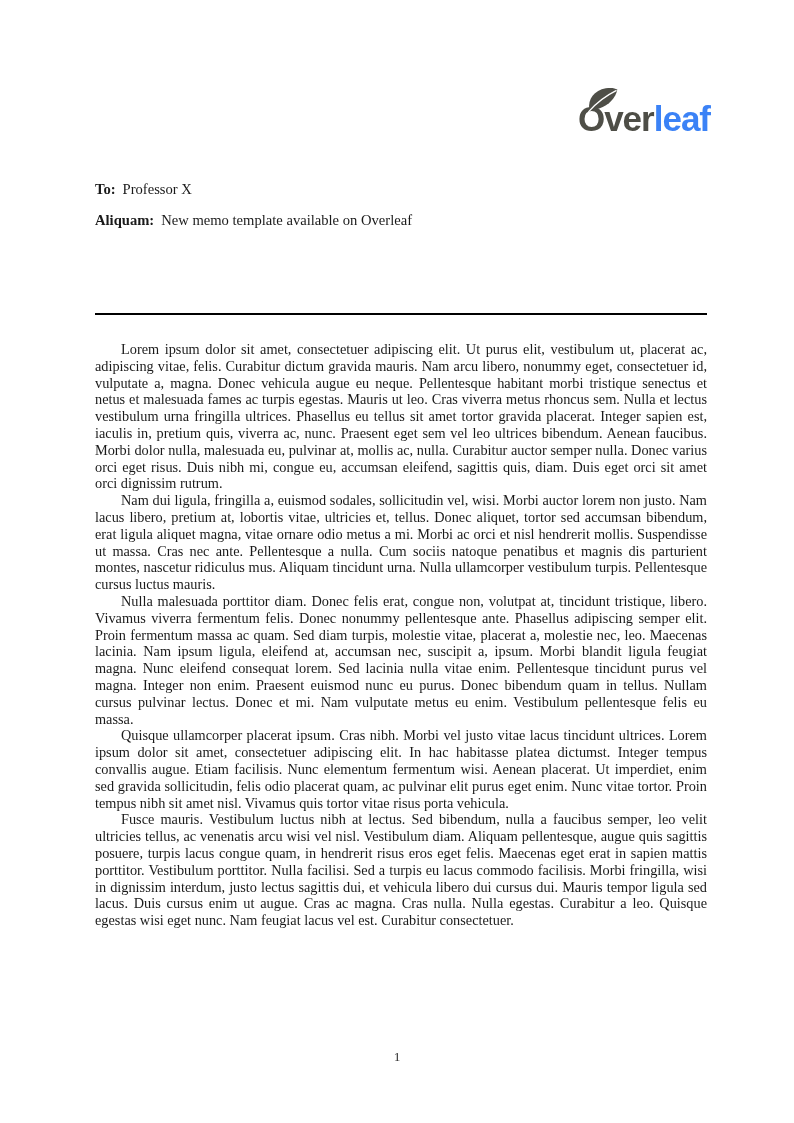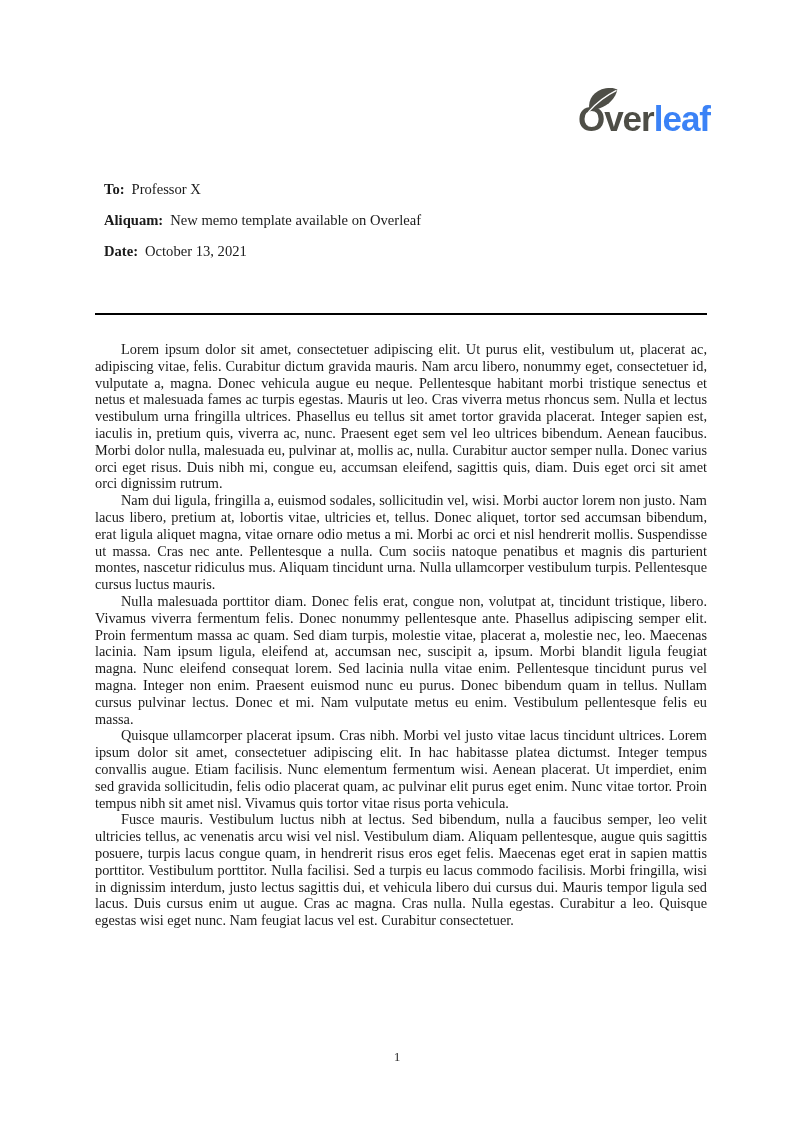--- a/index.html
+++ b/index.html
@@ -39,21 +39,21 @@
     top: -16px;
     left: 8px;
     width: 33px;
     height: 27px;
     pointer-events: none;
   }
 
   
   .memo-header {
     position: absolute;
-    left: 104px;
+    left: 95px;
     top: 181px;
     width: 612px;
     font-size: 14.6px;
   }
   .memo-field {
     line-height: 16px;
     margin-bottom: 15px;
     white-space: nowrap;
   }
   .memo-label {
@@ -115,23 +115,20 @@
     <span class="logo-leaf">leaf</span>
   </div>
 
   <div class="memo-header">
     <div class="memo-field">
       <span class="memo-label">To:</span><span>Professor X</span>
     </div>
     <div class="memo-field">
       <span class="memo-label">Aliquam:</span><span>New memo template available on Overleaf</span>
     </div>
-    <div class="memo-field">
-      <span class="memo-label">Date:</span><span>October 13, 2021</span>
-    </div>
   </div>
 
   <div class="rule"></div>
 
   <div class="body-text">
     <p>Lorem ipsum dolor sit amet, consectetuer adipiscing elit. Ut purus elit, vestibulum ut, placerat ac, adipiscing vitae, felis. Curabitur dictum gravida mauris. Nam arcu libero, nonummy eget, consectetuer id, vulputate a, magna. Donec vehicula augue eu neque. Pellentesque habitant morbi tristique senectus et netus et malesuada fames ac turpis egestas. Mauris ut leo. Cras viverra metus rhoncus sem. Nulla et lectus vestibulum urna fringilla ultrices. Phasellus eu tellus sit amet tortor gravida placerat. Integer sapien est, iaculis in, pretium quis, viverra ac, nunc. Praesent eget sem vel leo ultrices bibendum. Aenean faucibus. Morbi dolor nulla, malesuada eu, pulvinar at, mollis ac, nulla. Curabitur auctor semper nulla. Donec varius orci eget risus. Duis nibh mi, congue eu, accumsan eleifend, sagittis quis, diam. Duis eget orci sit amet orci dignissim rutrum.</p>
     <p>Nam dui ligula, fringilla a, euismod sodales, sollicitudin vel, wisi. Morbi auctor lorem non justo. Nam lacus libero, pretium at, lobortis vitae, ultricies et, tellus. Donec aliquet, tortor sed accumsan bibendum, erat ligula aliquet magna, vitae ornare odio metus a mi. Morbi ac orci et nisl hendrerit mollis. Suspendisse ut massa. Cras nec ante. Pellentesque a nulla. Cum sociis natoque penatibus et magnis dis parturient montes, nascetur ridiculus mus. Aliquam tincidunt urna. Nulla ullamcorper vestibulum turpis. Pellentesque cursus luctus mauris.</p>
     <p>Nulla malesuada porttitor diam. Donec felis erat, congue non, volutpat at, tincidunt tristique, libero. Vivamus viverra fermentum felis. Donec nonummy pellentesque ante. Phasellus adipiscing semper elit. Proin fermentum massa ac quam. Sed diam turpis, molestie vitae, placerat a, molestie nec, leo. Maecenas lacinia. Nam ipsum ligula, eleifend at, accumsan nec, suscipit a, ipsum. Morbi blandit ligula feugiat magna. Nunc eleifend consequat lorem. Sed lacinia nulla vitae enim. Pellentesque tincidunt purus vel magna. Integer non enim. Praesent euismod nunc eu purus. Donec bibendum quam in tellus. Nullam cursus pulvinar lectus. Donec et mi. Nam vulputate metus eu enim. Vestibulum pellentesque felis eu massa.</p>
     <p>Quisque ullamcorper placerat ipsum. Cras nibh. Morbi vel justo vitae lacus tincidunt ultrices. Lorem ipsum dolor sit amet, consectetuer adipiscing elit. In hac habitasse platea dictumst. Integer tempus convallis augue. Etiam facilisis. Nunc elementum fermentum wisi. Aenean placerat. Ut imperdiet, enim sed gravida sollicitudin, felis odio placerat quam, ac pulvinar elit purus eget enim. Nunc vitae tortor. Proin tempus nibh sit amet nisl. Vivamus quis tortor vitae risus porta vehicula.</p>
     <p>Fusce mauris. Vestibulum luctus nibh at lectus. Sed bibendum, nulla a faucibus semper, leo velit ultricies tellus, ac venenatis arcu wisi vel nisl. Vestibulum diam. Aliquam pellentesque, augue quis sagittis posuere, turpis lacus congue quam, in hendrerit risus eros eget felis. Maecenas eget erat in sapien mattis porttitor. Vestibulum porttitor. Nulla facilisi. Sed a turpis eu lacus commodo facilisis. Morbi fringilla, wisi in dignissim interdum, justo lectus sagittis dui, et vehicula libero dui cursus dui. Mauris tempor ligula sed lacus. Duis cursus enim ut augue. Cras ac magna. Cras nulla. Nulla egestas. Curabitur a leo. Quisque egestas wisi eget nunc. Nam feugiat lacus vel est. Curabitur consectetuer.</p>

